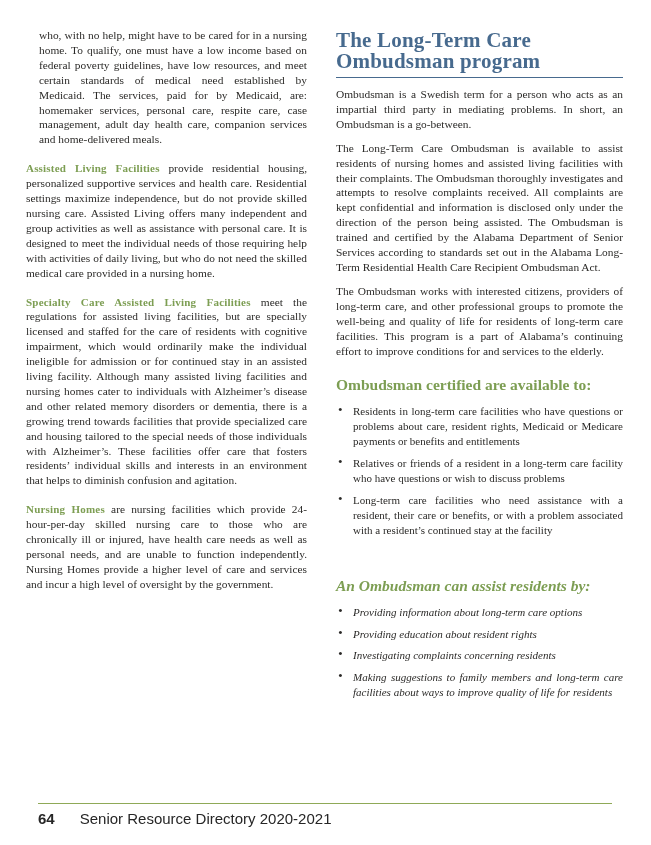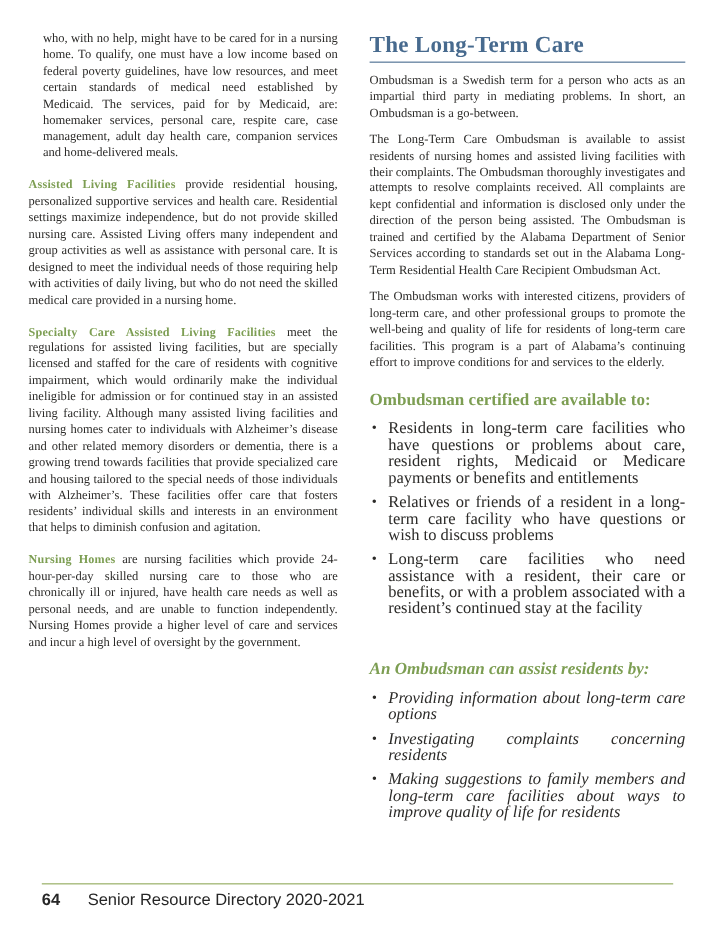--- a/index.html
+++ b/index.html
@@ -64,21 +64,21 @@
     margin: 0;
   }
   ul.bullets {
     list-style: none;
     margin: 8px 0 0 0;
     padding: 0;
   }
   ul.bullets li {
     position: relative;
     padding-left: 17px;
-    font-size: 15px;
+    font-size: 11px;
     line-height: 14.9px;
     text-align: justify;
     margin-bottom: 7px;
   }
   ul.bullets li::before {
     content: "\2022";
     position: absolute;
     left: 2px;
     top: -1px;
     font-size: 13px;
@@ -108,39 +108,40 @@
   <p class="body-text intro">who, with no help, might have to be cared for in a nursing home. To qualify, one must have a low income based on federal poverty guidelines, have low resources, and meet certain standards of medical need established by Medicaid. The services, paid for by Medicaid, are: homemaker services, personal care, respite care, case management, adult day health care, companion services and home-delivered meals.</p>
 
   <p class="body-text section"><span class="runin">Assisted Living Facilities</span> <span>provide residential housing, personalized supportive services and health care. Residential settings maximize independence, but do not provide skilled nursing care. Assisted Living offers many independent and group activities as well as assistance with personal care. It is designed to meet the individual needs of those requiring help with activities of daily living, but who do not need the skilled medical care provided in a nursing home.</span></p>
 
   <p class="body-text section"><span class="runin">Specialty Care Assisted Living Facilities</span> <span>meet the regulations for assisted living facilities, but are specially licensed and staffed for the care of residents with cognitive impairment, which would ordinarily make the individual ineligible for admission or for continued stay in an assisted living facility. Although many assisted living facilities and nursing homes cater to individuals with Alzheimer’s disease and other related memory disorders or dementia, there is a growing trend towards facilities that provide specialized care and housing tailored to the special needs of those individuals with Alzheimer’s. These facilities offer care that fosters residents’ individual skills and interests in an environment that helps to diminish confusion and agitation.</span></p>
 
   <p class="body-text section"><span class="runin">Nursing Homes</span> <span>are nursing facilities which provide 24-hour-per-day skilled nursing care to those who are chronically ill or injured, have health care needs as well as personal needs, and are unable to function independently. Nursing Homes provide a higher level of care and services and incur a high level of oversight by the government.</span></p>
 </div>
 
 <div class="col col-right">
-  <h1 class="article-title"><span>The Long-Term Care</span><br></h1>
+  <h1 class="article-title"><span>The Long-Term Care</span><br><span>Ombudsman program</span></h1>
 
   <p class="body-text">Ombudsman is a Swedish term for a person who acts as an impartial third party in mediating problems. In short, an Ombudsman is a go-between.</p>
   <p class="body-text">The Long-Term Care Ombudsman is available to assist residents of nursing homes and assisted living facilities with their complaints. The Ombudsman thoroughly investigates and attempts to resolve complaints received. All complaints are kept confidential and information is disclosed only under the direction of the person being assisted. The Ombudsman is trained and certified by the Alabama Department of Senior Services according to standards set out in the Alabama Long-Term Residential Health Care Recipient Ombudsman Act.</p>
   <p class="body-text">The Ombudsman works with interested citizens, providers of long-term care, and other professional groups to promote the well-being and quality of life for residents of long-term care facilities. This program is a part of Alabama’s continuing effort to improve conditions for and services to the elderly.</p>
 
   <div class="subsection">
     <h2 class="sub-heading">Ombudsman certified are available to:</h2>
     <ul class="bullets">
       <li>Residents in long-term care facilities who have questions or problems about care, resident rights, Medicaid or Medicare payments or benefits and entitlements</li>
       <li>Relatives or friends of a resident in a long-term care facility who have questions or wish to discuss problems</li>
       <li>Long-term care facilities who need assistance with a resident, their care or benefits, or with a problem associated with a resident’s continued stay at the facility</li>
     </ul>
   </div>
 
   <div class="subsection subsection-2">
     <h2 class="sub-heading">An Ombudsman can assist residents by:</h2>
     <ul class="bullets">
       <li>Providing information about long-term care options</li>
+      <li>Providing education about resident rights</li>
       <li>Investigating complaints concerning residents</li>
       <li>Making suggestions to family members and long-term care facilities about ways to improve quality of life for residents</li>
     </ul>
   </div>
 </div>
 
 <div class="footer-rule"></div>
 <div class="footer">
   <span class="page-num">64</span><span class="footer-title">Senior Resource Directory 2020-2021</span>
 </div>

